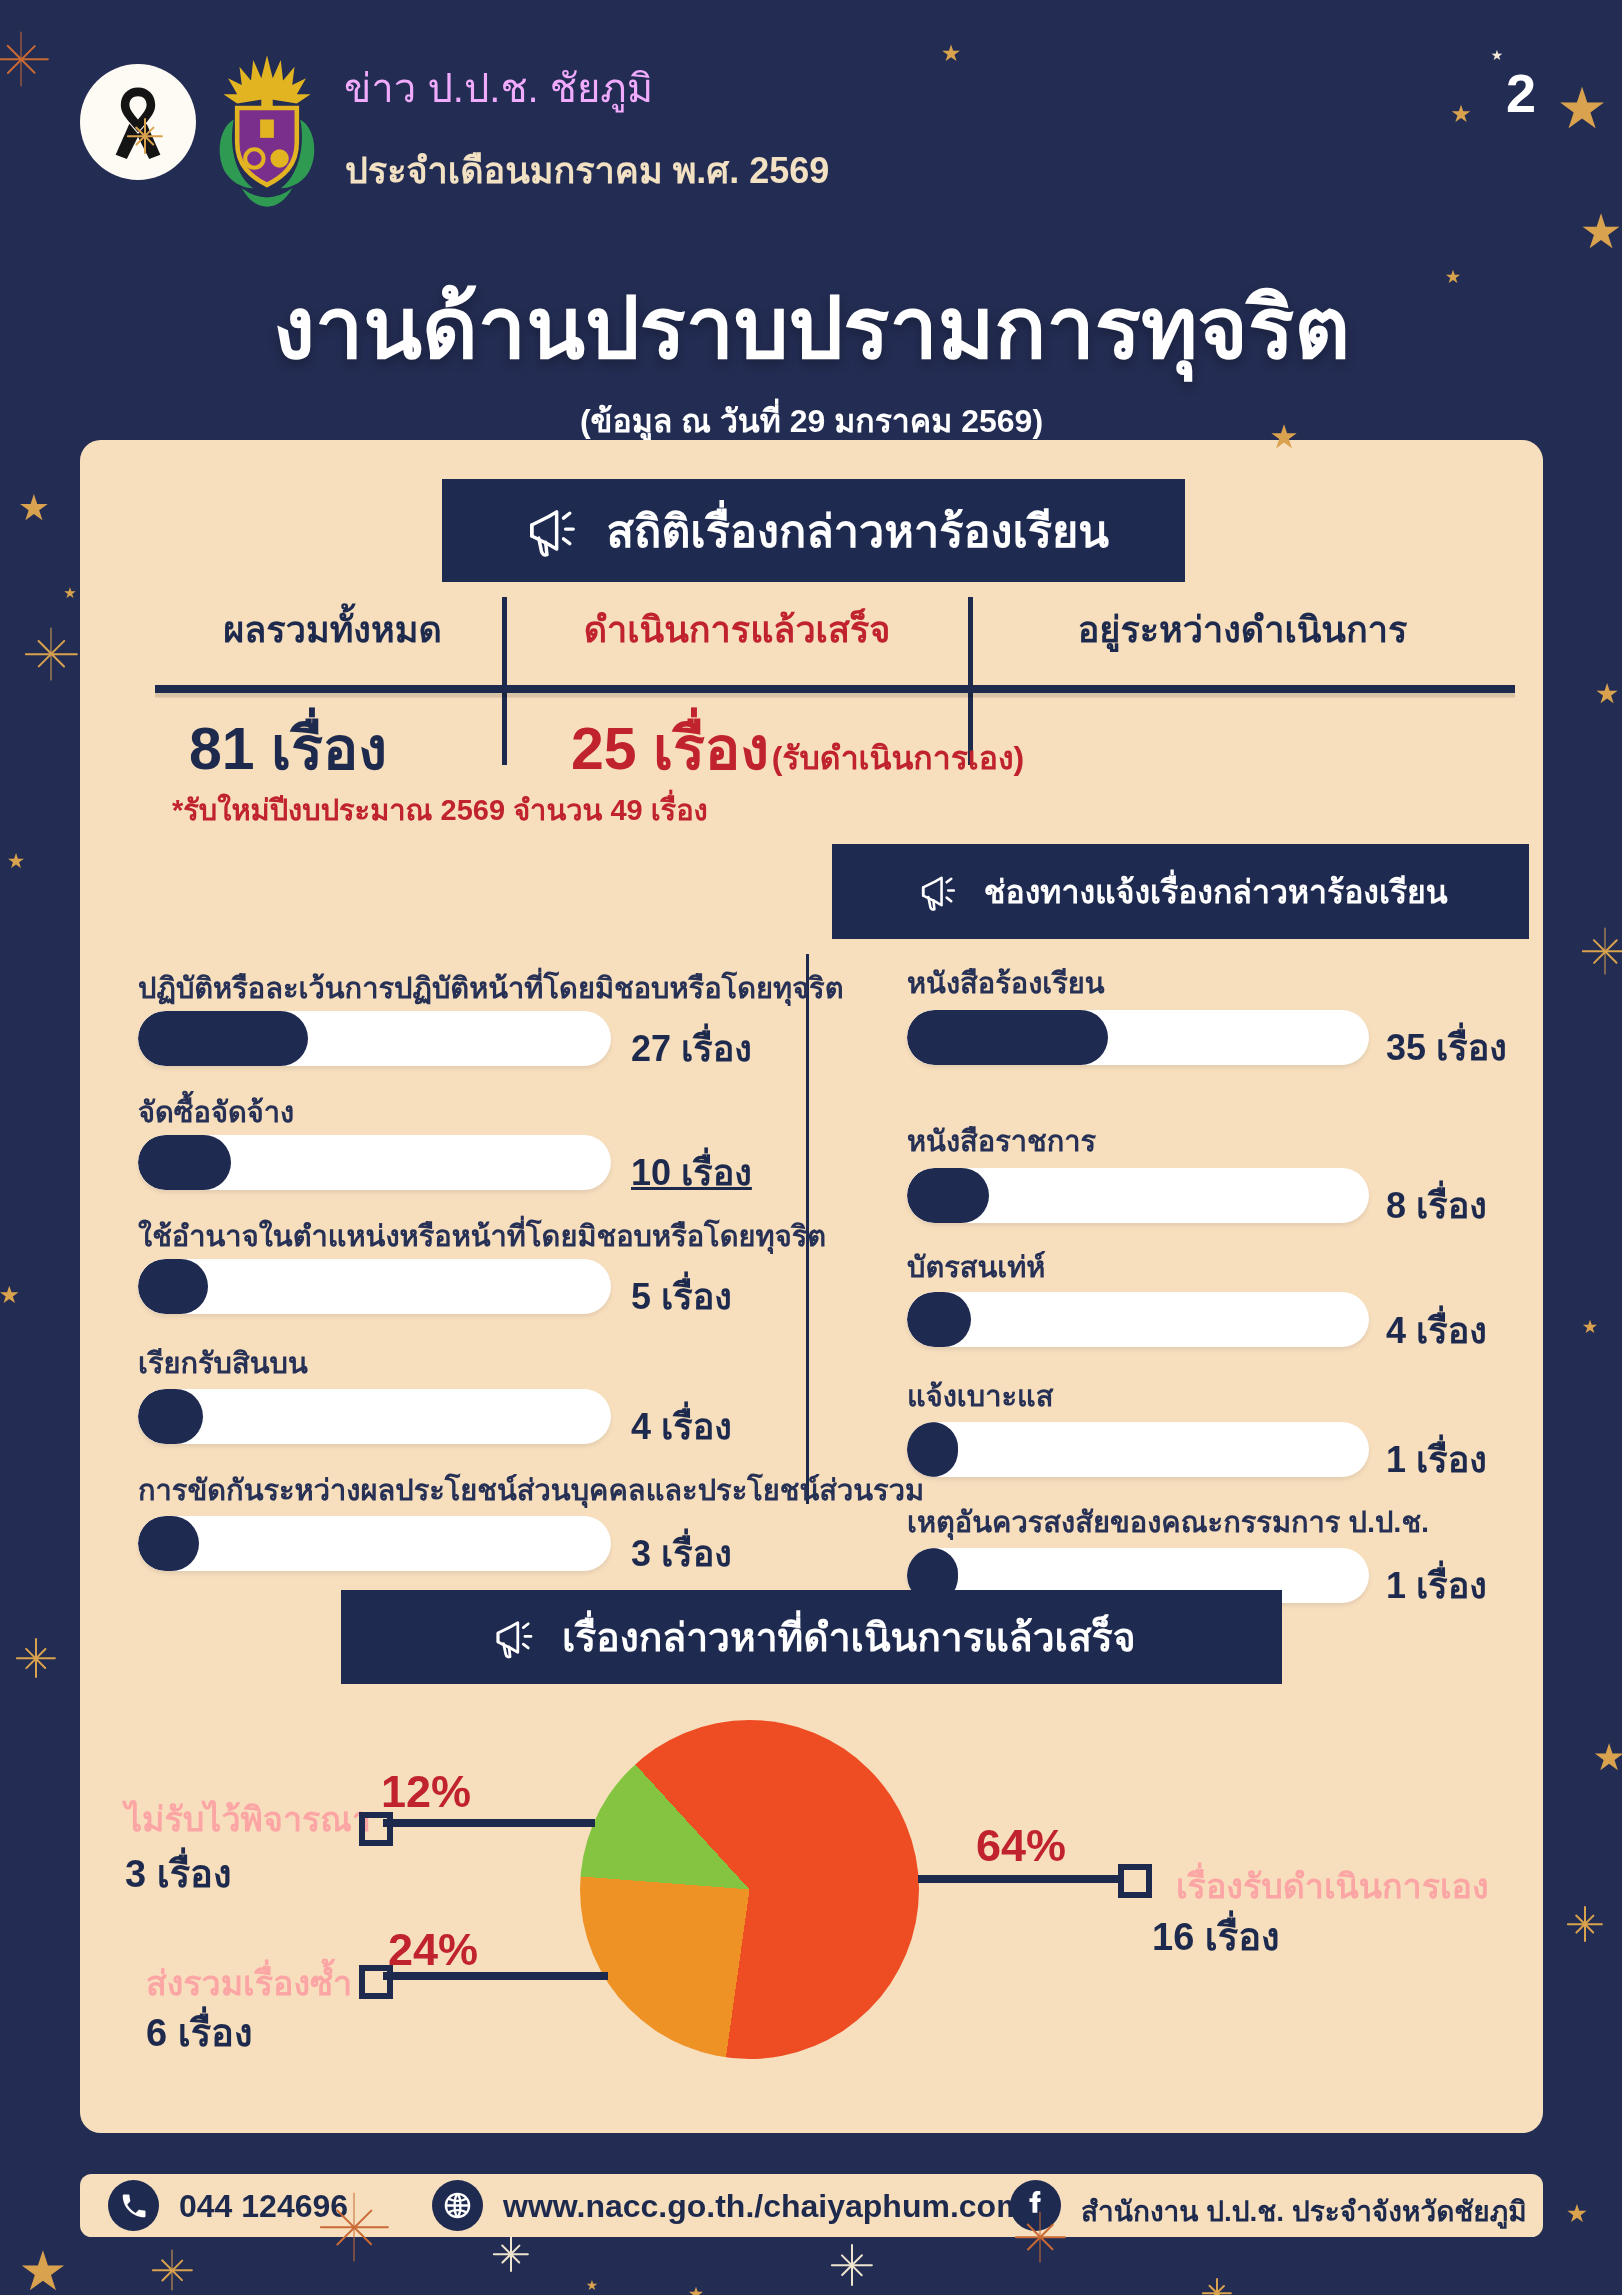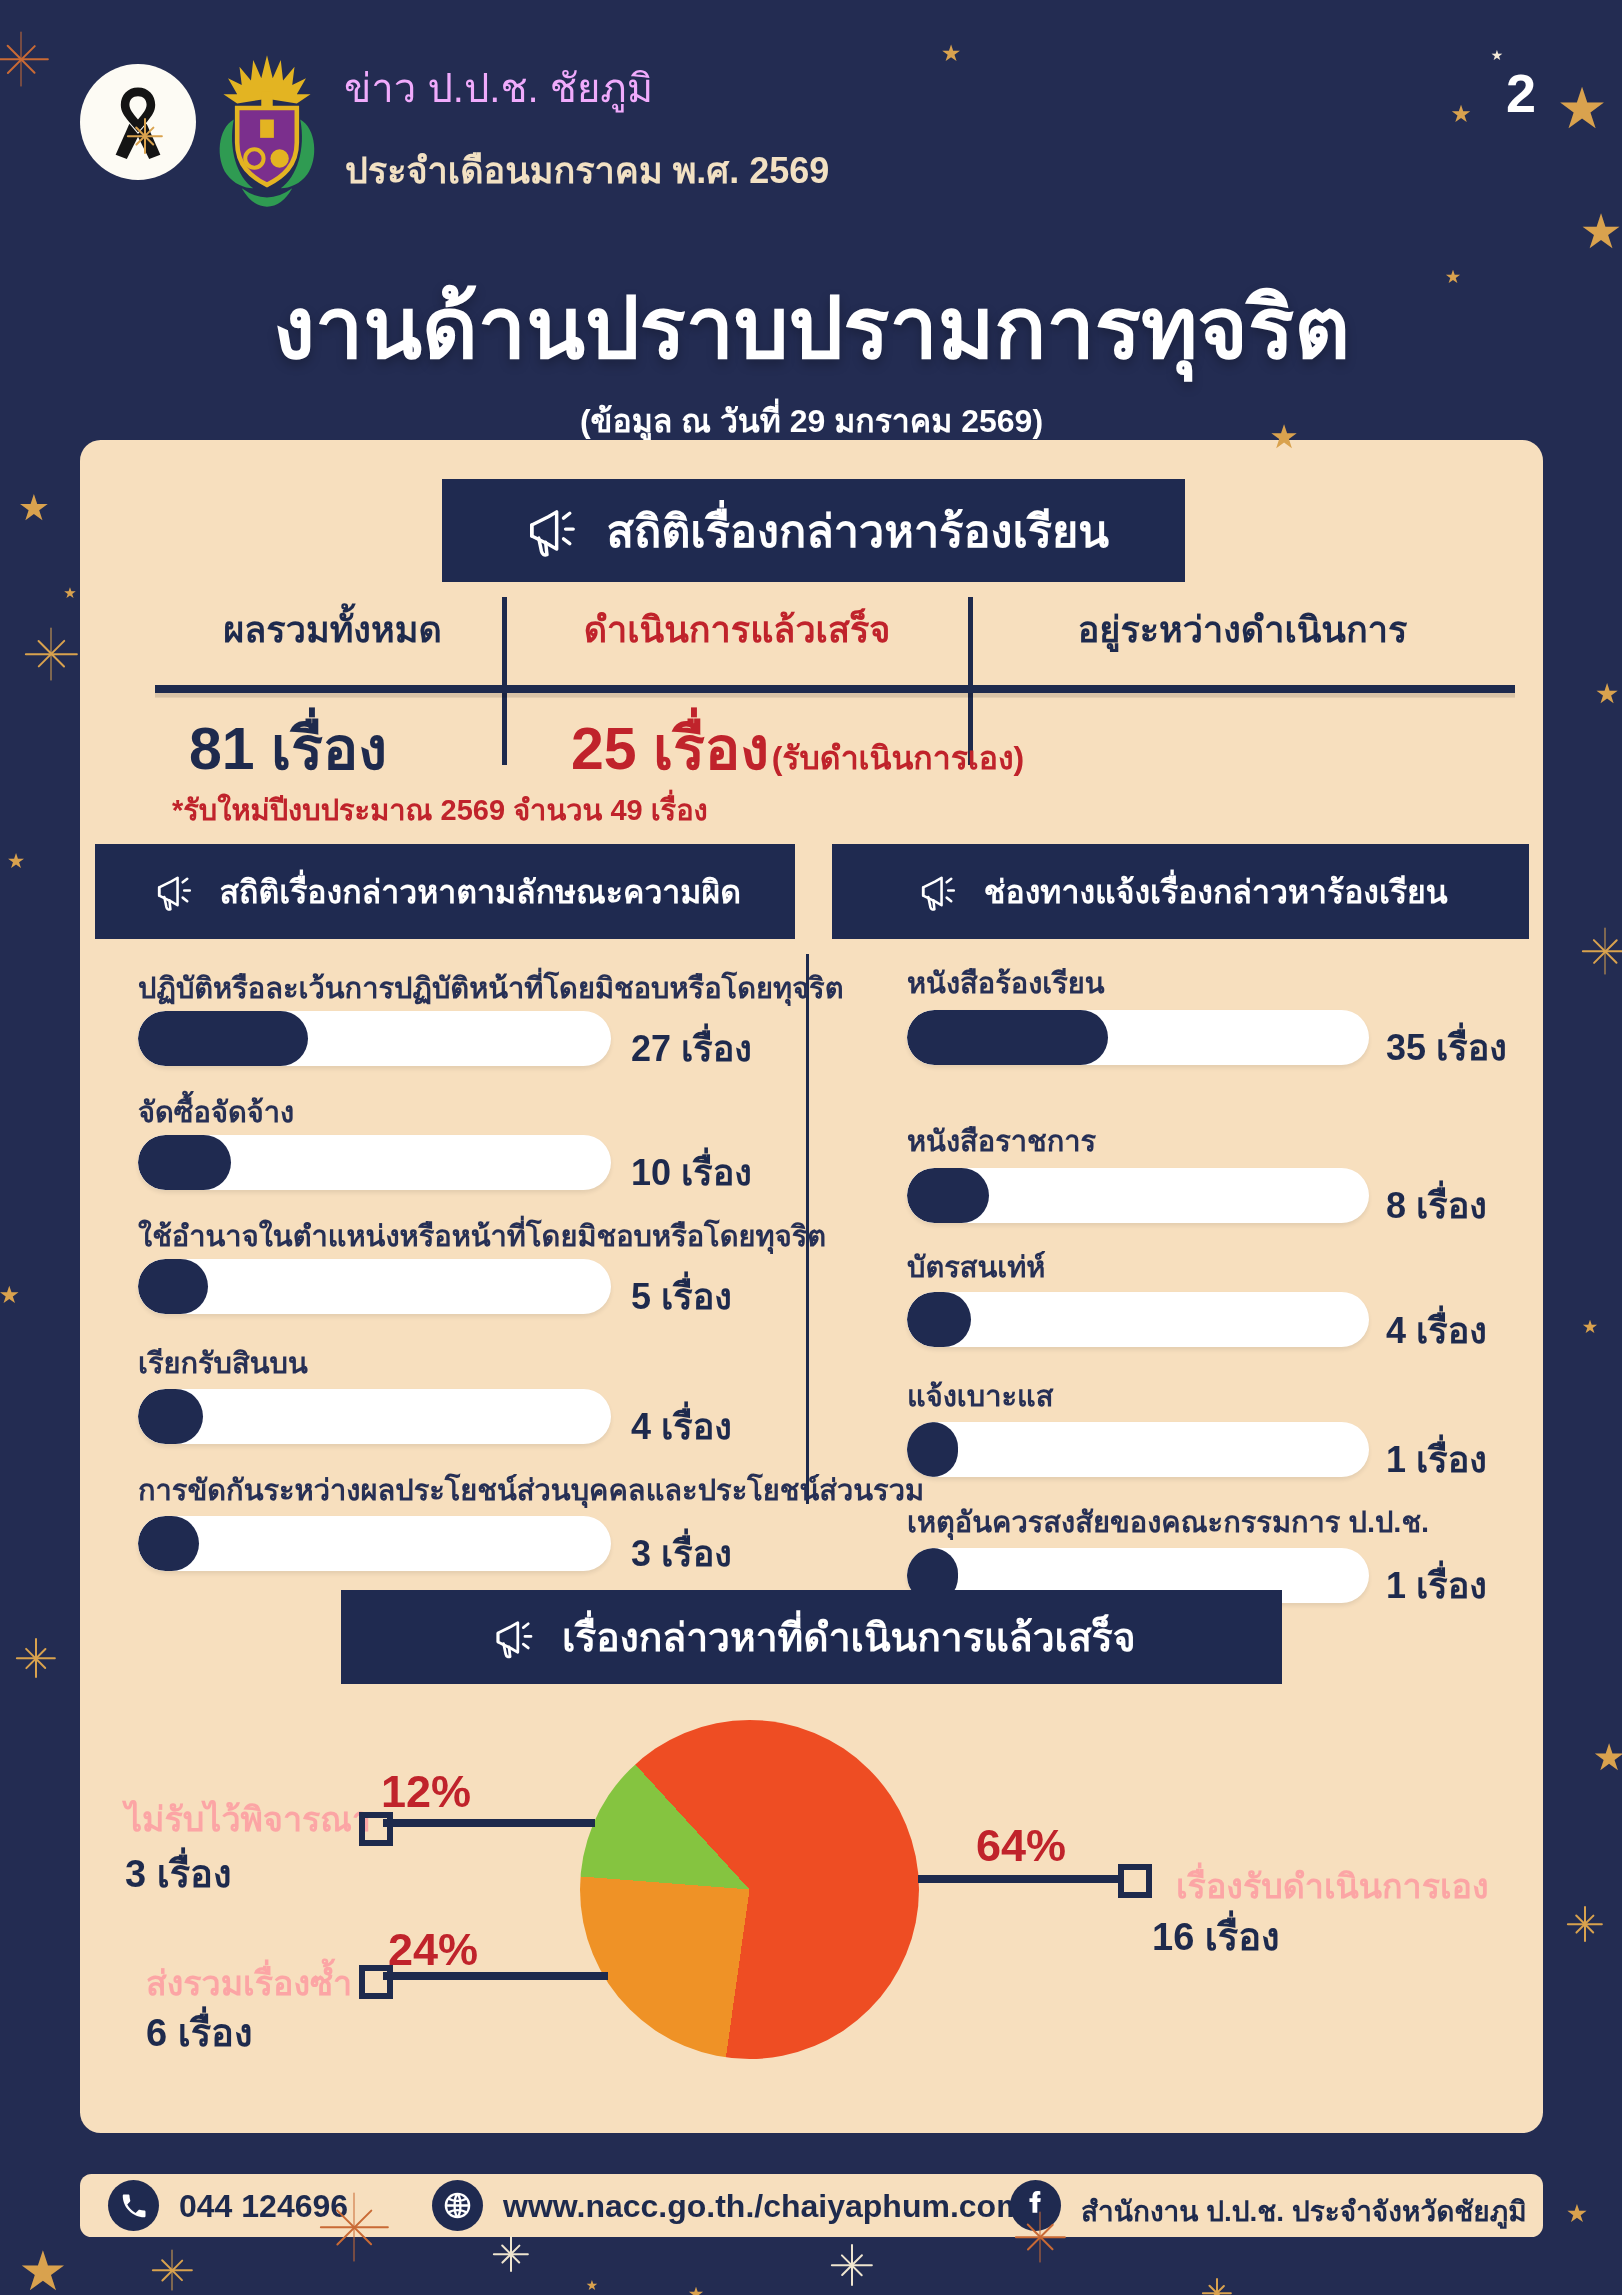--- a/index.html
+++ b/index.html
@@ -115,29 +115,20 @@
   <div class="abs v-div" style="left:968px;top:597px;height:168px;"></div>
   <div class="abs h-rule"></div>
 
   <div class="abs big-num" style="left:189px;top:701px;">81 เรื่อง</div>
   <div class="abs" style="left:571px;top:701px;white-space:nowrap;">
     <span class="big-num red">25 เรื่อง</span>
     <span class="num-note">(รับดำเนินการเอง)</span>
   </div>
   <div class="abs footnote">*รับใหม่ปีงบประมาณ 2569 จำนวน 49 เรื่อง</div>
 
-  <div class="abs sec-head offense-head">
-    <svg class="mega" width="51" height="51" viewBox="0 0 100 100" fill="none" stroke="#ffffff" stroke-width="5" stroke-linecap="round" stroke-linejoin="round">
-      <path d="M20 42 44 30l12-7v54l-12-7-24-12z"></path>
-        <path d="M20 42v16"></path>
-      <path d="M30 61l4 19q2 7 8 5l-2-18"></path>
-      <path d="M66 32l9-7M69 48h11M66 62l9 7"></path>
-    </svg>
-    <span>สถิติเรื่องกล่าวหาตามลักษณะความผิด</span>
-  </div>
 
   <div class="abs sec-head channel-head">
     <svg class="mega" width="51" height="51" viewBox="0 0 100 100" fill="none" stroke="#ffffff" stroke-width="5" stroke-linecap="round" stroke-linejoin="round">
       <path d="M20 42 44 30l12-7v54l-12-7-24-12z"></path>
         <path d="M20 42v16"></path>
       <path d="M30 61l4 19q2 7 8 5l-2-18"></path>
       <path d="M66 32l9-7M69 48h11M66 62l9 7"></path>
     </svg>
     <span>ช่องทางแจ้งเรื่องกล่าวหาร้องเรียน</span>
   </div>
@@ -147,21 +138,21 @@
   <div class="abs bar-label" style="left:138px;top:965px;">ปฏิบัติหรือละเว้นการปฏิบัติหน้าที่โดยมิชอบหรือโดยทุจริต</div>
   <div class="abs bar-track" style="left:138px;top:1011px;width:473px;">
       <div class="bar-fill" style="width: 35.92%;"></div>
     </div>
   <div class="abs bar-value" style="left:631px;top:1020px;">27 เรื่อง</div>
 
   <div class="abs bar-label" style="left:138px;top:1089px;">จัดซื้อจัดจ้าง</div>
   <div class="abs bar-track" style="left:138px;top:1135px;width:473px;">
       <div class="bar-fill" style="width: 19.6%;"></div>
     </div>
-  <div class="abs bar-value" style="left:631px;top:1144px;">10 เรื่อง</div>
+  <div class="abs bar-value" style="left:631px;top:1144px;text-decoration:underline;">10 เรื่อง</div>
 
   <div class="abs bar-label" style="left:138px;top:1213px;">ใช้อำนาจในตำแหน่งหรือหน้าที่โดยมิชอบหรือโดยทุจริต</div>
   <div class="abs bar-track" style="left:138px;top:1259px;width:473px;">
       <div class="bar-fill" style="width: 14.8%;"></div>
     </div>
   <div class="abs bar-value" style="left:631px;top:1268px;">5 เรื่อง</div>
 
   <div class="abs bar-label" style="left:138px;top:1340px;">เรียกรับสินบน</div>
   <div class="abs bar-track" style="left:138px;top:1389px;width:473px;">
       <div class="bar-fill" style="width: 13.84%;"></div>

